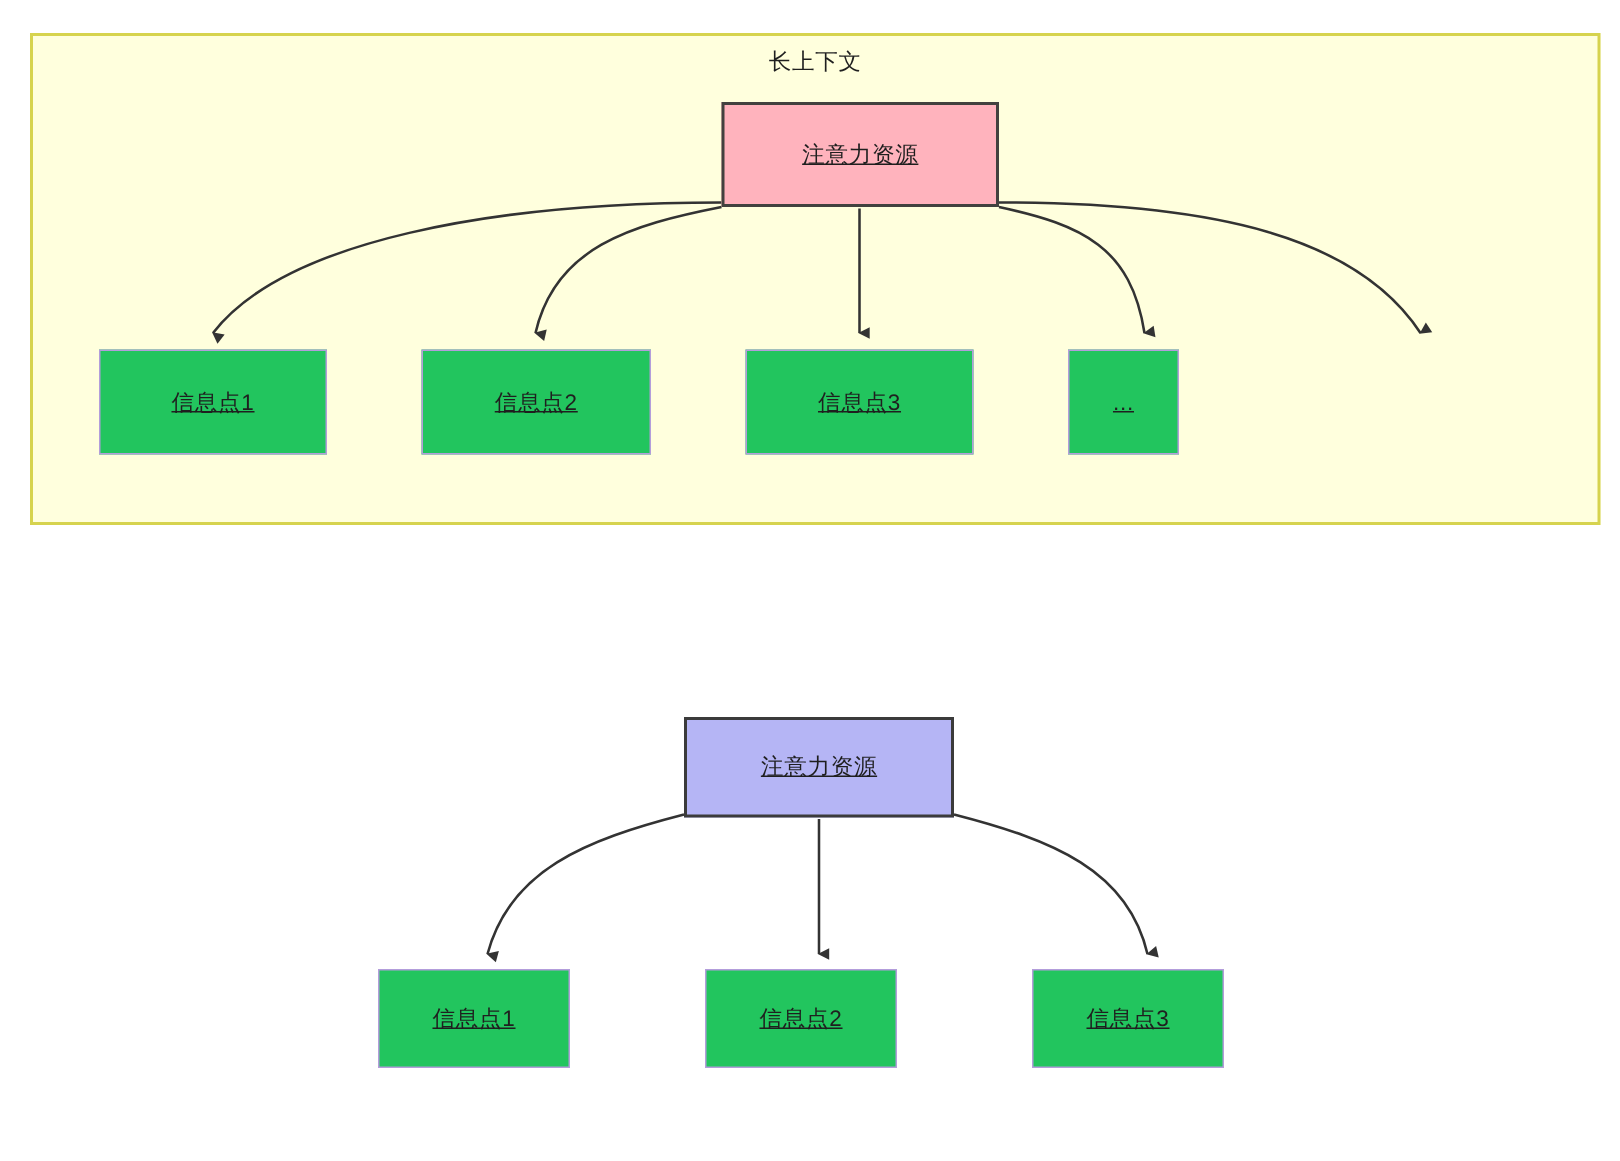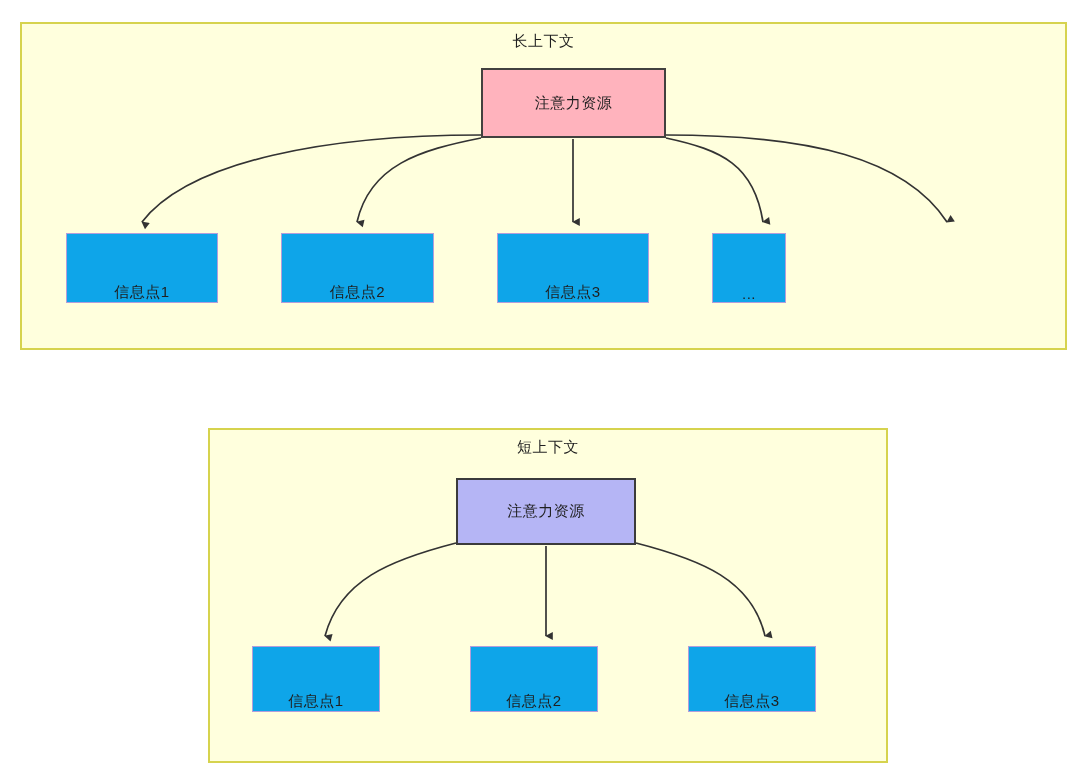--- a/index.html
+++ b/index.html
@@ -53,33 +53,33 @@
   .node {
     position: absolute;
     box-sizing: border-box;
     display: flex;
     align-items: center;
     justify-content: center;
     font-size: 15px;
     color: #1f1f1f;
     letter-spacing: 0.5px;
     white-space: nowrap;
+    text-decoration: underline;
   }
   .node-attention-pink {
     background: #ffb3bd;
     border: 2px solid #42413f;
   }
   .node-attention-blue {
     background: #b5b5f5;
     border: 2px solid #3b3b3b;
   }
   .node-info {
-    background: #0ea5e9;
+    background: #22c55e;
     border: 1.6px solid #b39ddb;
-    align-items: flex-end;
   }
 
   
   #n-long-attention { left: 481px; top: 68px;  width: 185px; height: 70px; }
   #n-long-i1 { left: 66px;  top: 233px; width: 152px; height: 70px; }
   #n-long-i2 { left: 281px; top: 233px; width: 153px; height: 70px; }
   #n-long-i3 { left: 497px; top: 233px; width: 152px; height: 70px; }
   #n-long-ie { left: 712px; top: 233px; width: 74px;  height: 70px; }
   #n-long-in { left: 872px; top: 233px; width: 152px; height: 70px; }
 
@@ -129,23 +129,20 @@
   <div class="node node-info" id="n-long-i2">
     <span>信息点2</span>
   </div>
   <div class="node node-info" id="n-long-i3">
     <span>信息点3</span>
   </div>
   <div class="node node-info" id="n-long-ie">
     <span>...</span>
   </div>
 
-  <div class="group" id="group-short">
-    <div class="group-title">短上下文</div>
-  </div>
 
   <svg class="edges" id="edges-short" viewBox="0 0 1080 774" xmlns="http://www.w3.org/2000/svg">
     <path d="M456,543 C 390,560 340,580 325,636" fill="none" stroke="#333333" stroke-width="1.7" marker-end="url(#ah)"></path>
     <path d="M546,546 L546,636" fill="none" stroke="#333333" stroke-width="1.7" marker-end="url(#ah)"></path>
     <path d="M636,543 C 702,560 752,580 765,636" fill="none" stroke="#333333" stroke-width="1.7" marker-end="url(#ah)"></path>
   </svg>
 
   <div class="node node-attention-blue" id="n-short-attention">
     <span>注意力资源</span>
   </div>

